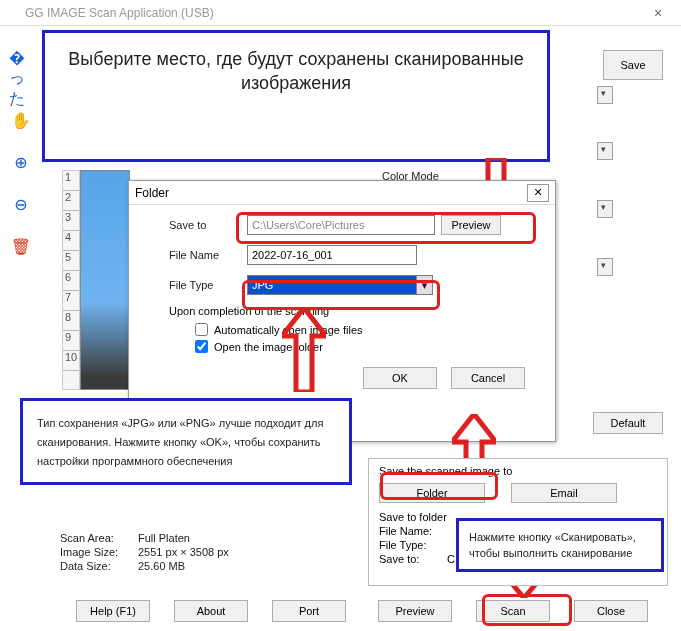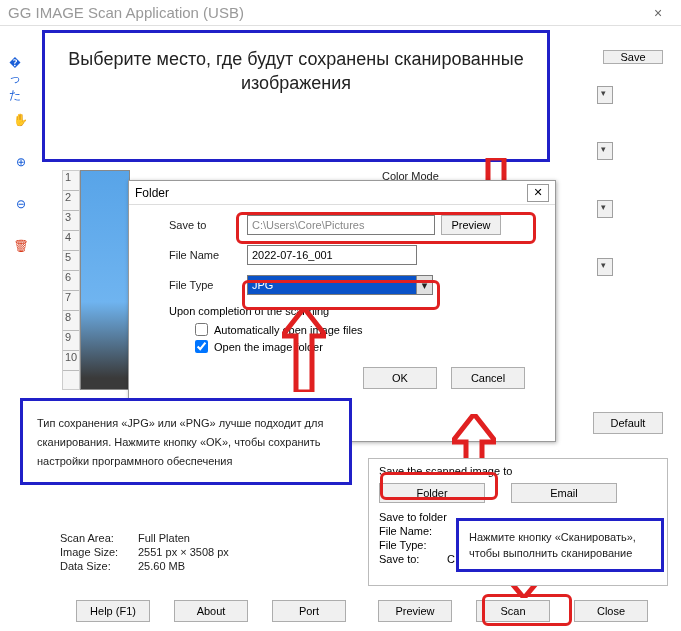--- a/index.html
+++ b/index.html
@@ -1,26 +1,26 @@
 <!DOCTYPE html>
 <html><head>
 <meta charset="utf-8">
 <style>
 * { box-sizing: border-box; margin: 0; padding: 0; font-family: Tahoma, Arial, sans-serif; font-size: 11px; }
 body { width: 681px; height: 631px; position: relative; background: #fff; overflow: hidden; }
 .titlebar { height: 26px; background: #fff; display: flex; align-items: center; padding: 0 8px; border-bottom: 1px solid #e0e0e0; }
-.titlebar .title { color: #999; font-size: 15px; flex: 1; }
+.titlebar .title { color: #999; font-size: 12px; flex: 1; margin-left: 17px; }
 .titlebar .close { width: 30px; text-align: center; color: #666; font-size: 14px; }
 .toolstrip { position: absolute; left: 0; top: 26px; width: 42px; height: 300px; display: flex; flex-direction: column; align-items: center; padding-top: 40px; gap: 18px; }
-.toolstrip .tool { width: 24px; height: 24px; display: flex; align-items: center; justify-content: center; color: #1a5fd8; font-size: 12px; }
+.toolstrip .tool { width: 24px; height: 24px; display: flex; align-items: center; justify-content: center; color: #1a5fd8; font-size: 16px; }
 .toolstrip .tool.red { color: #d83a1a; }
 .ruler-v { position: absolute; left: 62px; top: 170px; width: 18px; height: 220px; background: #f5f5f5; border: 1px solid #ccc; font-size: 7px; color: #555; }
 .ruler-v div { height: 20px; border-bottom: 1px solid #bbb; padding-left: 2px; }
 .preview-img { position: absolute; left: 80px; top: 170px; width: 50px; height: 220px; background: linear-gradient(180deg, #58a4e8 0%, #6fb4f0 60%, #3a3a3a 95%); border: 1px solid #888; }
-.save-btn { position: absolute; right: 18px; top: 50px; width: 60px; height: 14px; background: #f0f0f0; border: 1px solid #adadad; margin-left: 9px; }
+.save-btn { position: absolute; right: 18px; top: 50px; width: 60px; height: 30px; background: #f0f0f0; border: 1px solid #adadad; margin-left: 9px; }
 .side-dd { position: absolute; right: 68px; width: 16px; height: 18px; background: #f0f0f0; border: 1px solid #a0a0a0; }
 .side-dd::after { content: "▾"; font-size: 9px; color: #444; position: absolute; left: 3px; top: 1px; }
 .default-btn { position: absolute; right: 18px; top: 412px; width: 70px; height: 22px; background: #f0f0f0; border: 1px solid #adadad; }
 .callout { position: absolute; border: 3px solid #2020c8; background: #fff; padding: 12px 14px; color: #222; font-size: 14px; line-height: 1.35; }
 .callout-1 { left: 42px; top: 30px; width: 508px; height: 132px; padding: 14px 18px; text-align: center; }
 .callout-1 .hd { font-size: 18px; font-weight: 400; }
 .callout-2 { left: 20px; top: 398px; width: 332px; }
 .callout-3 { left: 456px; top: 518px; width: 208px; padding: 8px 10px; font-size: 12px; }
 .arrow-red { position: absolute; }
 .arrow-red svg { display: block; }

